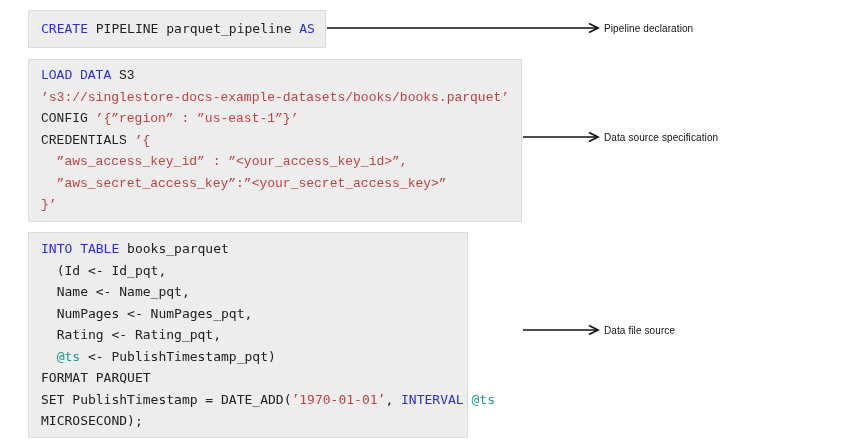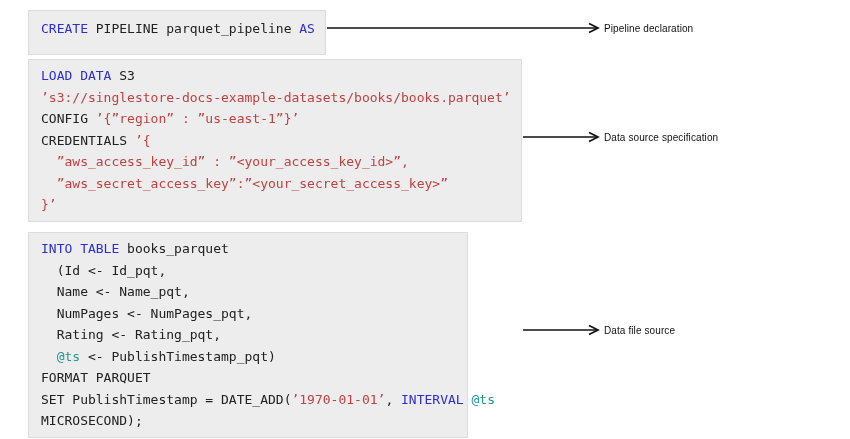--- a/index.html
+++ b/index.html
@@ -14,22 +14,22 @@
     position: absolute;
     background: var(--block-bg);
     border: 1px solid var(--block-border);
     padding: 5px 12px;
     font-family: "DejaVu Sans Mono", "Liberation Mono", monospace;
     font-size: 13px;
     line-height: 21.5px;
     white-space: pre;
     color: var(--plain);
   }
-  #block-declaration { left: 28px; top: 10px;  width: 298px; padding-top: 7px; padding-bottom: 14px; }
-  #block-source      { left: 28px; top: 59px;  width: 494px; }
+  #block-declaration { left: 28px; top: 10px;  width: 298px; padding-top: 7px; padding-bottom: 7px; }
+  #block-source      { left: 28px; top: 59px;  width: 494px; font-family: Liberation Mono, monospace; }
   #block-mapping     { left: 28px; top: 232px; width: 440px; }
   .code-line { white-space: pre; }
   .tok-kw    { color: var(--kw); }
   .tok-str   { color: var(--str); }
   .tok-var   { color: var(--var); }
   .tok-plain { color: var(--plain); }
   #arrow-layer {
     position: absolute; left: 0; top: 0;
     width: 850px; height: 439px;
     pointer-events: none;

